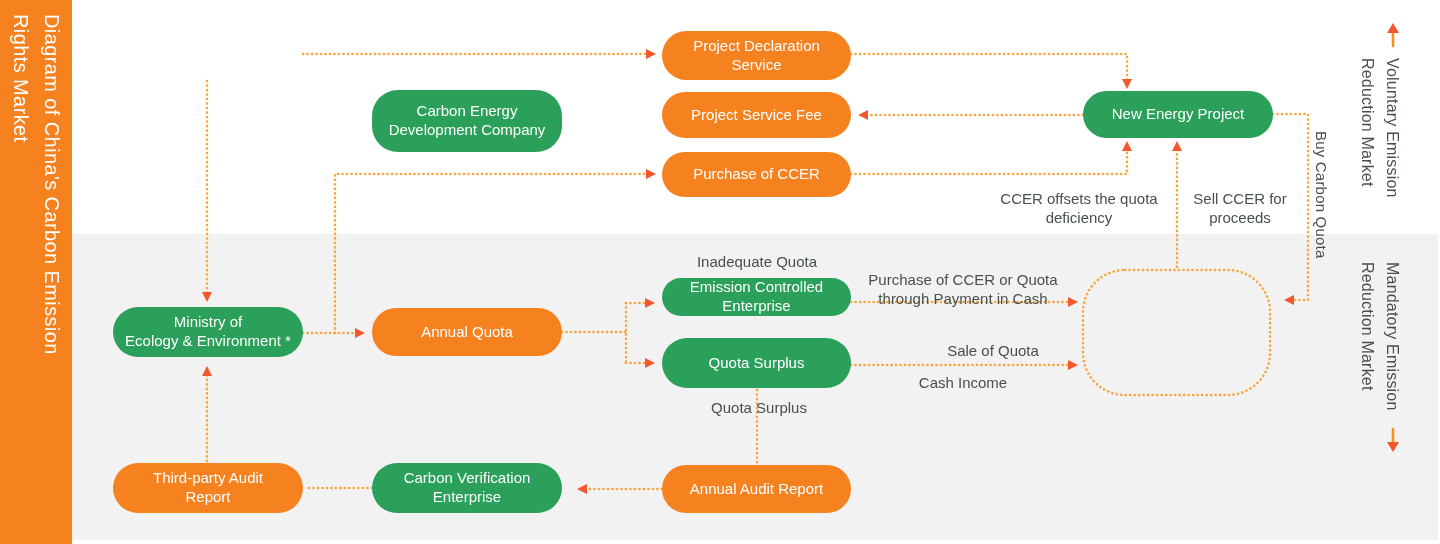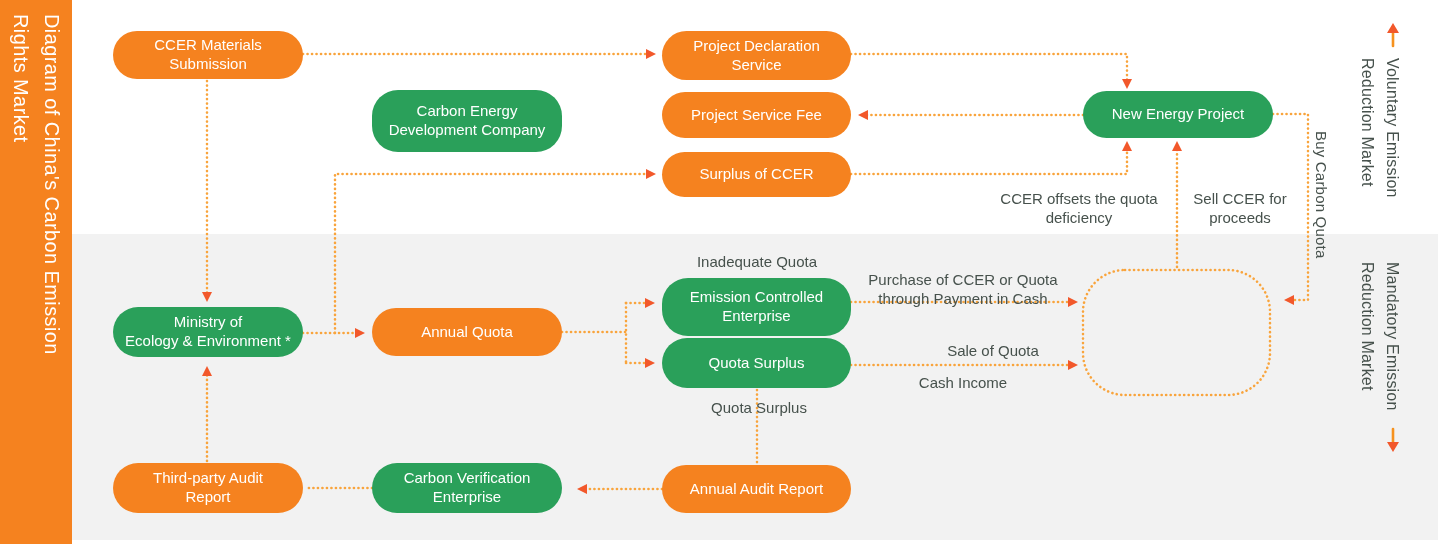--- a/index.html
+++ b/index.html
@@ -118,33 +118,31 @@
     <div class="v-text">Diagram of China's Carbon Emission
 Rights Market</div>
   </div>
 
   <div class="side-label v-text" style="right:36px;top:58px;">Voluntary Emission
 Reduction Market</div>
   <div class="side-label v-text" style="right:36px;top:262px;">Mandatory Emission
 Reduction Market</div>
   <div class="buy-quota v-text" style="left:1313px;top:131px;">Buy Carbon Quota</div>
 
-  <div class="node orange" style="left:113px;top:31px;width:190px;height:48px;">CCER Materials
-Submission</div>
   <div class="node orange" style="left:662px;top:31px;width:189px;height:49px;">Project Declaration
 Service</div>
   <div class="node green" style="left:372px;top:90px;width:190px;height:62px;">Carbon Energy
 Development Company</div>
   <div class="node orange" style="left:662px;top:92px;width:189px;height:46px;">Project Service Fee</div>
   <div class="node green" style="left:1083px;top:91px;width:190px;height:47px;">New Energy Project</div>
-  <div class="node orange" style="left:662px;top:152px;width:189px;height:45px;">Surplus of CCER</div>
+  <div class="node orange" style="left:662px;top:152px;width:189px;height:45px;">Purchase of CCER</div>
   <div class="node orange" style="left:372px;top:308px;width:190px;height:48px;">Annual Quota</div>
   <div class="node green" style="left:113px;top:307px;width:190px;height:50px;">Ministry of
 Ecology &amp; Environment *</div>
-  <div class="node green" style="left:662px;top:278px;width:189px;height:58px;">Emission Controlled
+  <div class="node green" style="left:662px;top:278px;width:189px;height:38px;">Emission Controlled
 Enterprise</div>
   <div class="node green" style="left:662px;top:338px;width:189px;height:50px;">Quota Surplus</div>
   <div class="node orange" style="left:662px;top:465px;width:189px;height:48px;">Annual Audit Report</div>
   <div class="node green" style="left:372px;top:463px;width:190px;height:50px;">Carbon Verification
 Enterprise</div>
   <div class="node orange" style="left:113px;top:463px;width:190px;height:50px;">Third-party Audit
 Report</div>
 
   <div class="flow-label" style="left:757px;top:252px;text-align:right;">Inadequate Quota</div>
   <div class="flow-label" style="left:759px;top:398px;">Quota Surplus</div>

